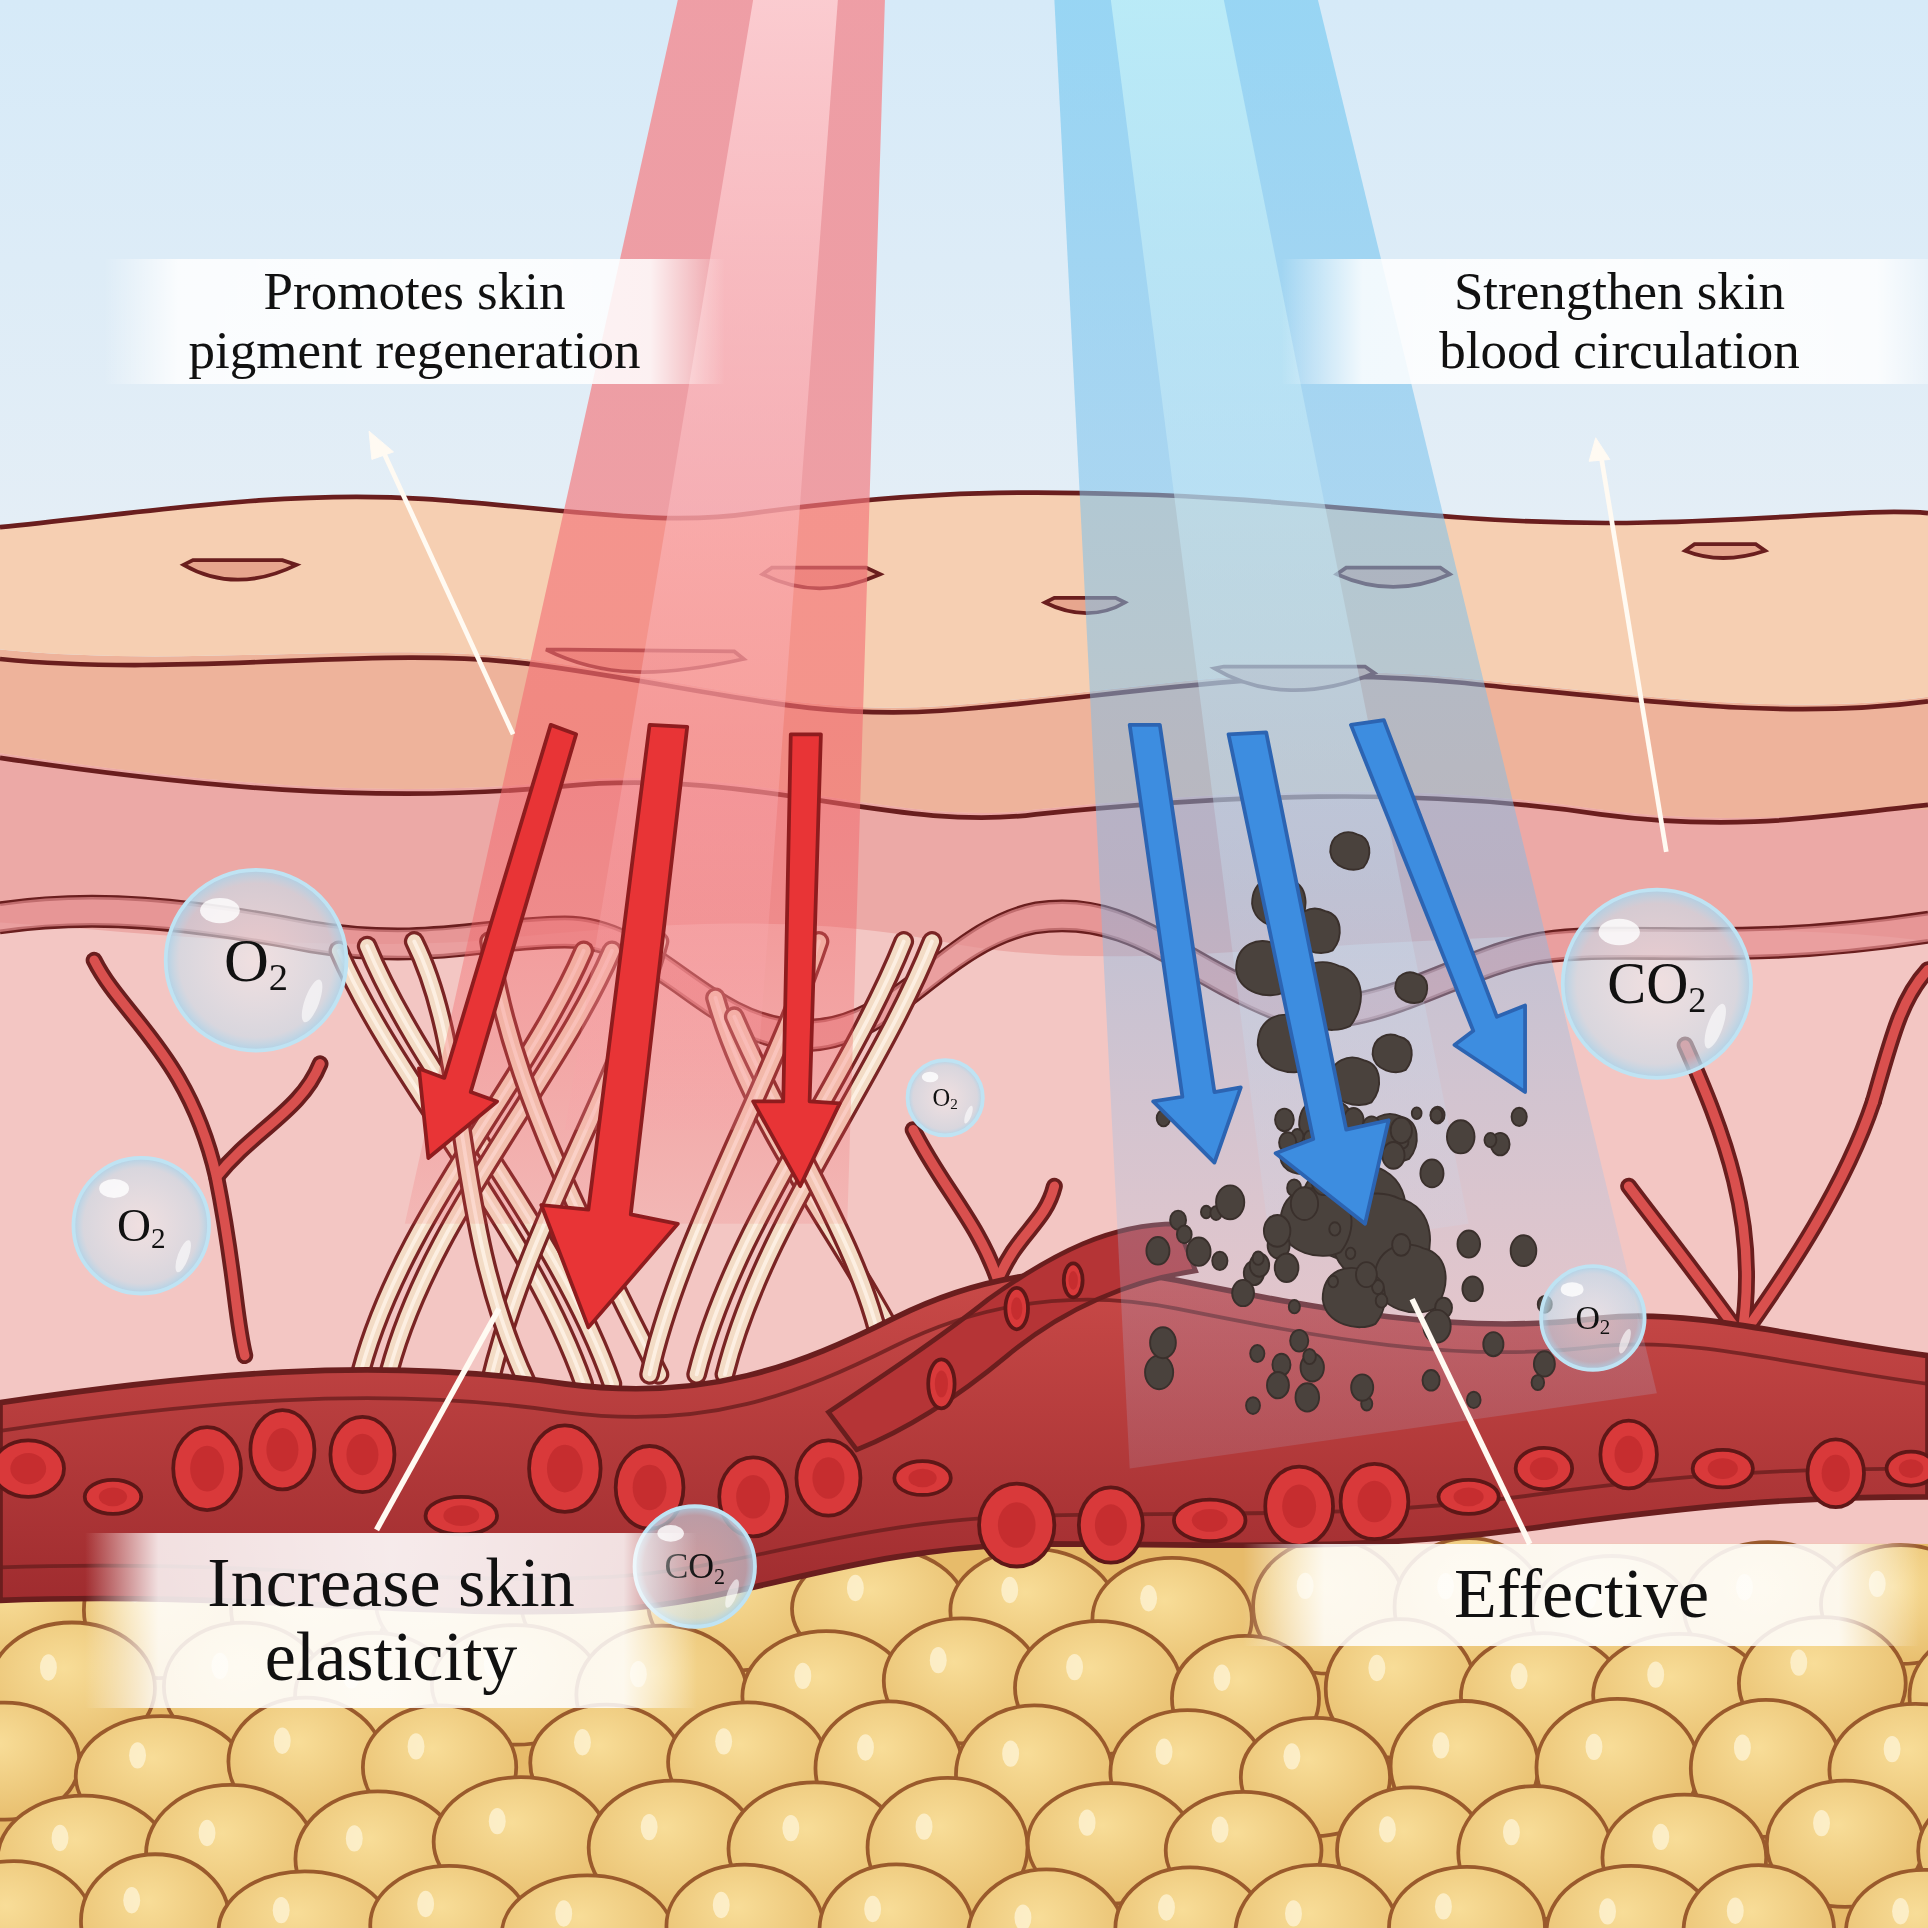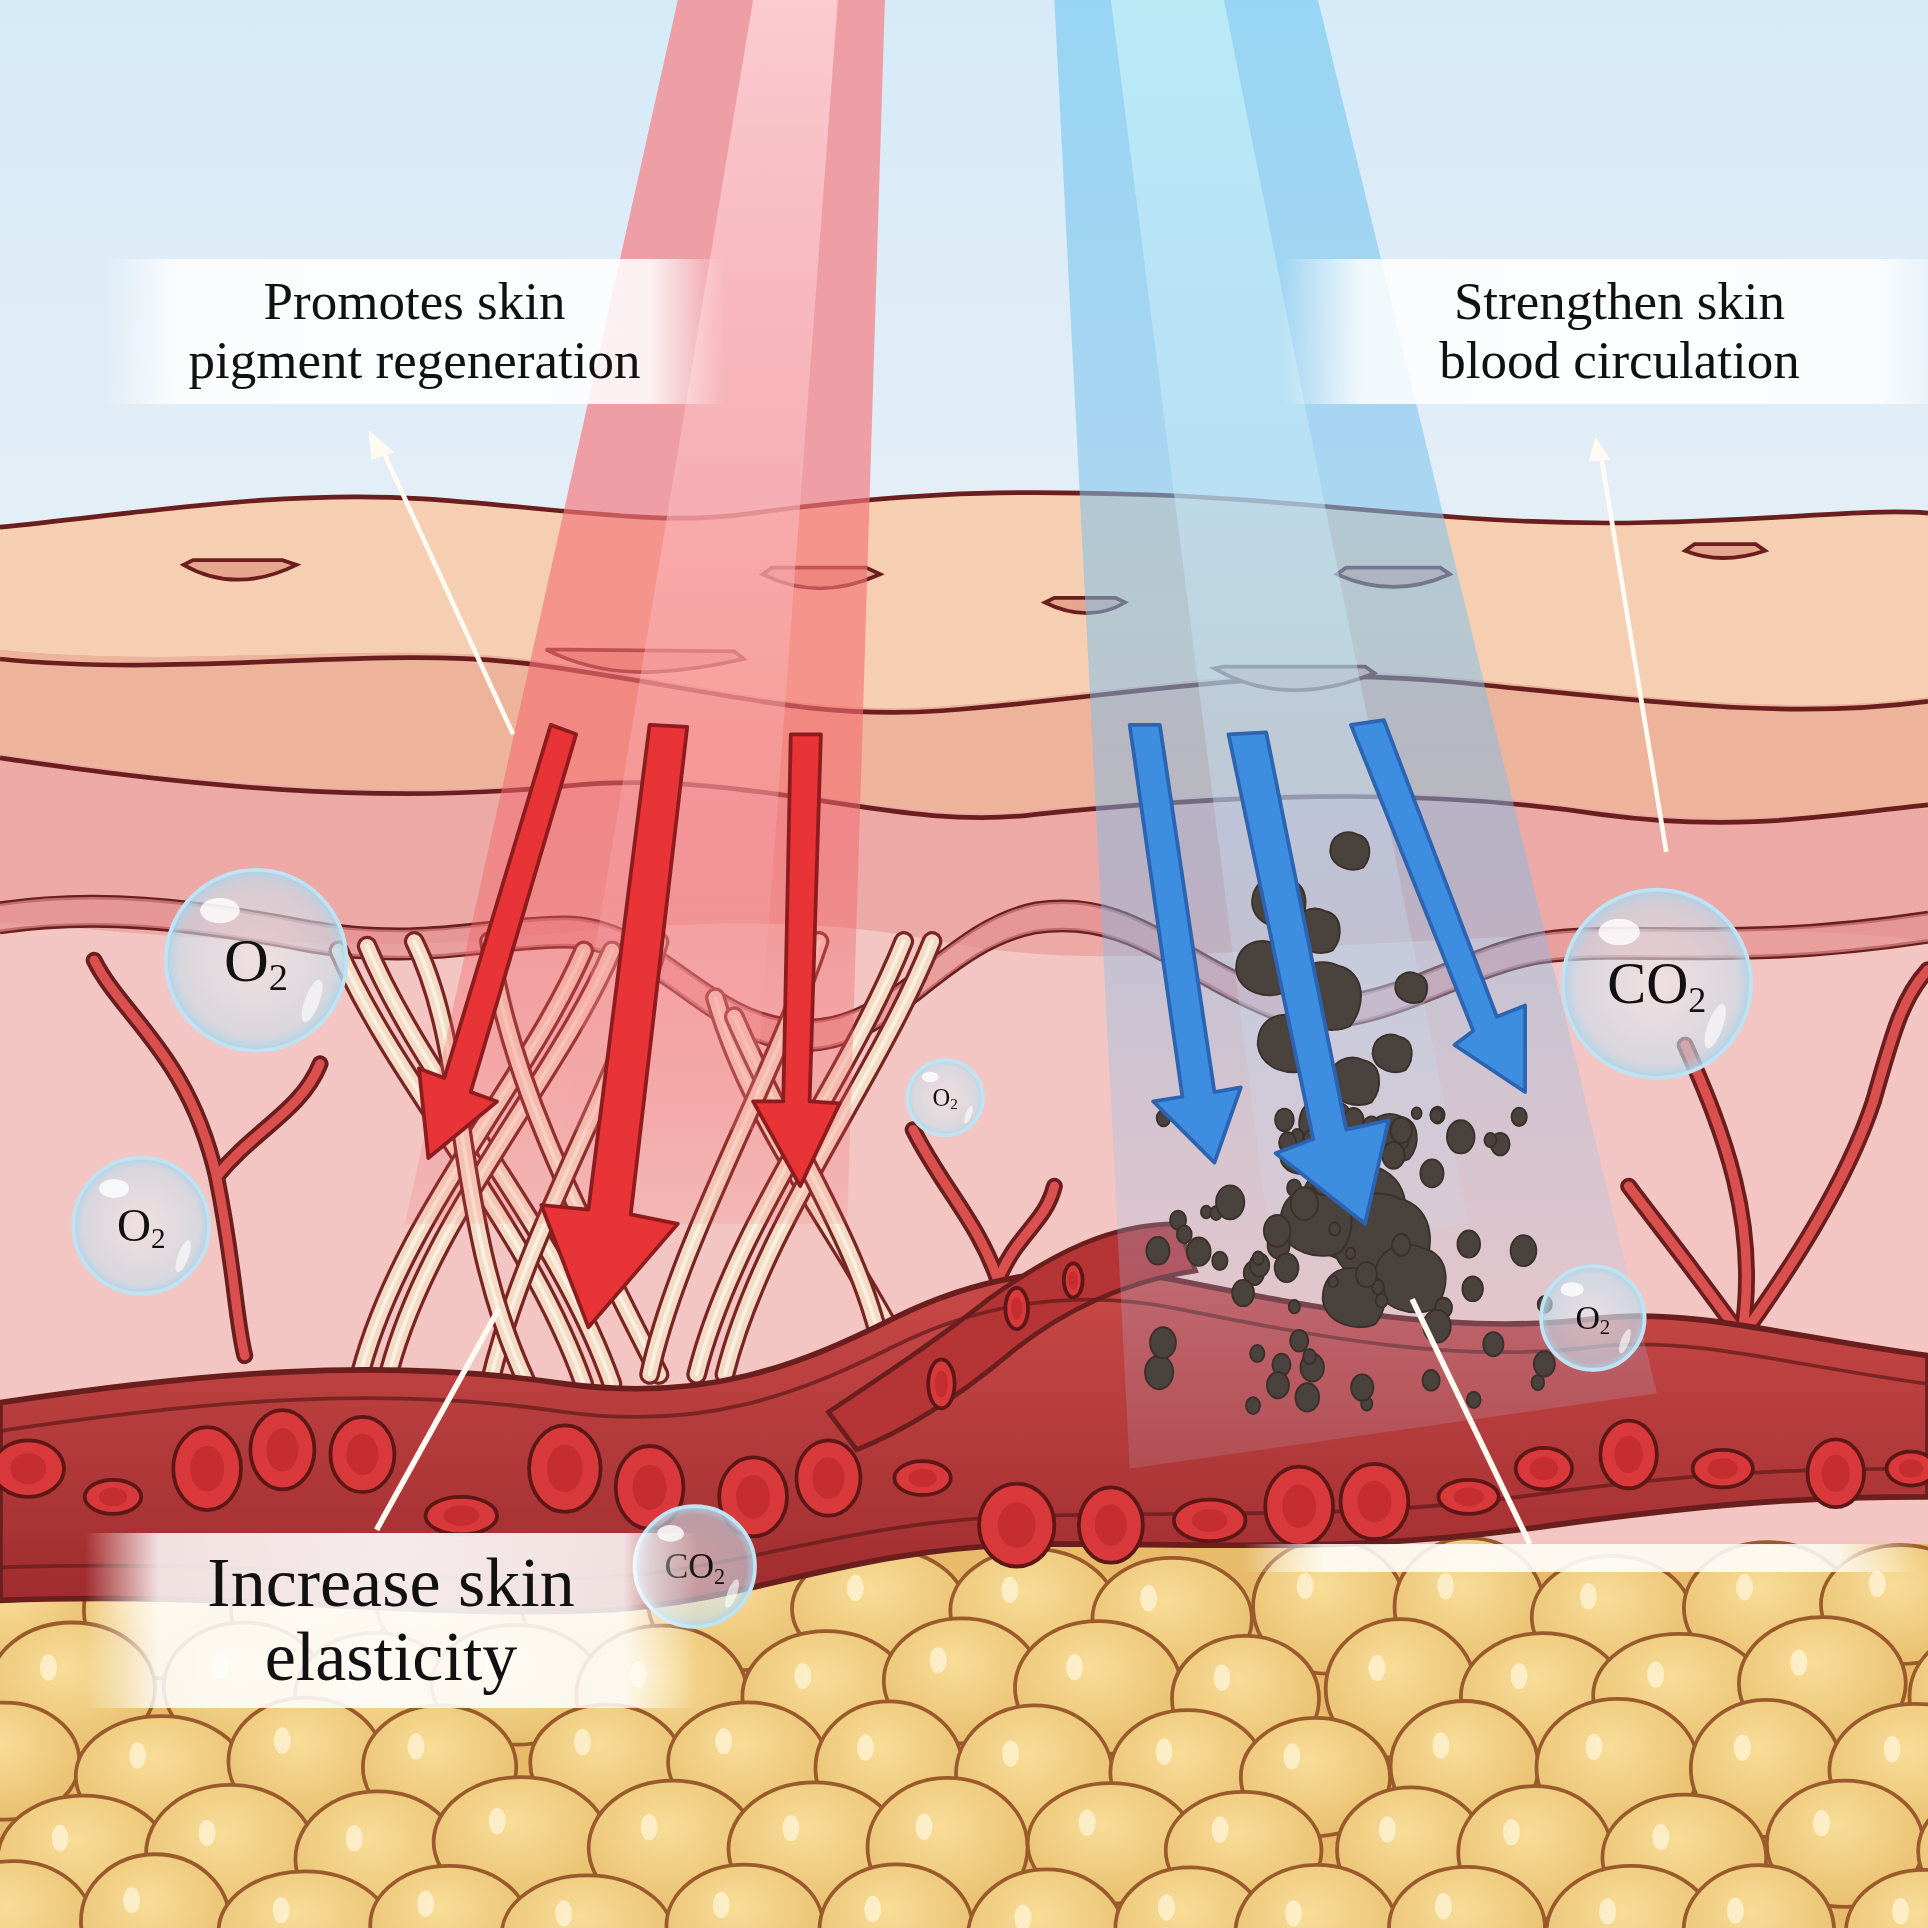--- a/index.html
+++ b/index.html
@@ -7,21 +7,21 @@
   #scene { position: absolute; left: 0; top: 0; width: 1928px; height: 1928px; }
   .label-box {
     position: absolute;
     text-align: center;
     color: #111;
     font-family: "Liberation Serif", "DejaVu Serif", serif;
     background: linear-gradient(90deg, rgba(255,255,255,0) 0%, rgba(255,255,255,0.85) 12%, rgba(255,255,255,0.9) 50%, rgba(255,255,255,0.85) 88%, rgba(255,255,255,0) 100%);
     line-height: 1.12;
   }
   .label-box .line { display: block; white-space: nowrap; }
-  .lbl-top { font-size: 53px; padding: 13px 28px; }
+  .lbl-top { font-size: 53px; padding: 3px 28px; }
   .lbl-bottom { font-size: 70px; padding: 13px 28px 15px; line-height: 1.05; }
   #label-collagen { left: 104px; top: 259px; width: 565px; }
   #label-circulation { left: 1281px; top: 259px; width: 621px; }
   #label-elasticity { left: 85px; top: 1533px; width: 556px; }
   #label-pigment { left: 1243px; top: 1544px; width: 621px; }
   .bubble-text {
     font-family: "Liberation Serif", "DejaVu Serif", serif;
     fill: #111;
   }
 </style>
@@ -743,14 +743,15 @@
 </div>
 <div class="label-box lbl-top" id="label-circulation">
   <span class="line">Strengthen skin</span>
   <span class="line">blood circulation</span>
 </div>
 <div class="label-box lbl-bottom" id="label-elasticity">
   <span class="line">Increase skin</span>
   <span class="line">elasticity</span>
 </div>
 <div class="label-box lbl-bottom" id="label-pigment">
+  <span class="line">Effective</span>
 </div>
 
 
 </body></html>

